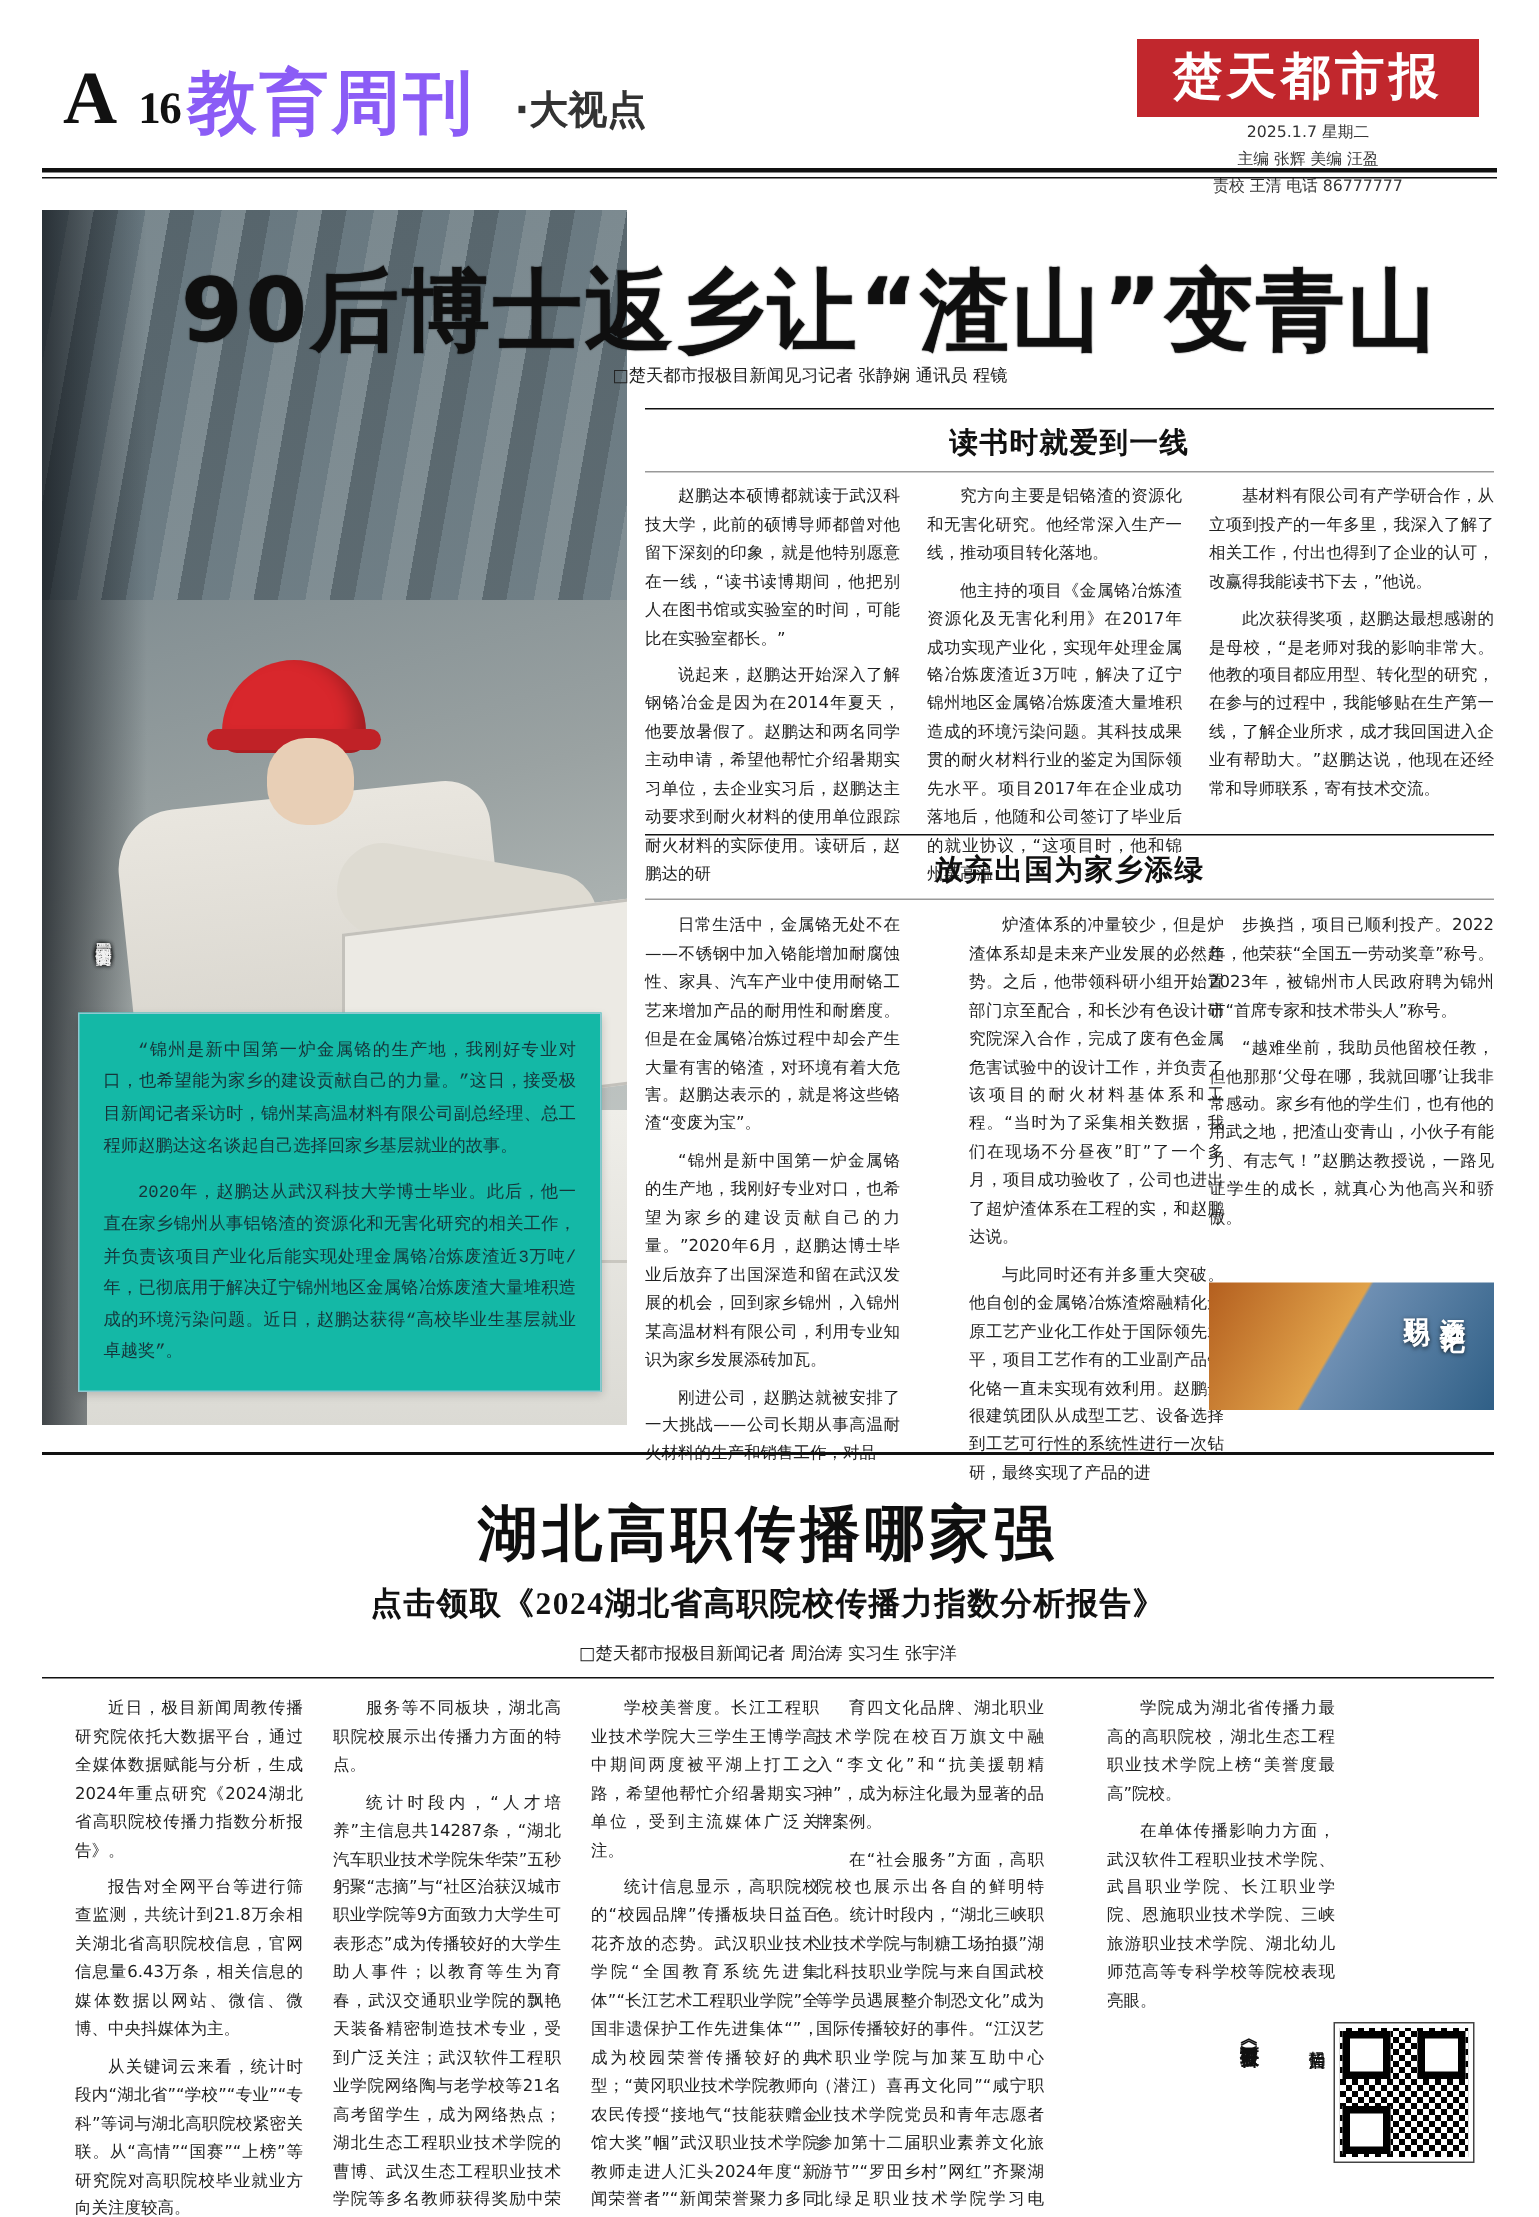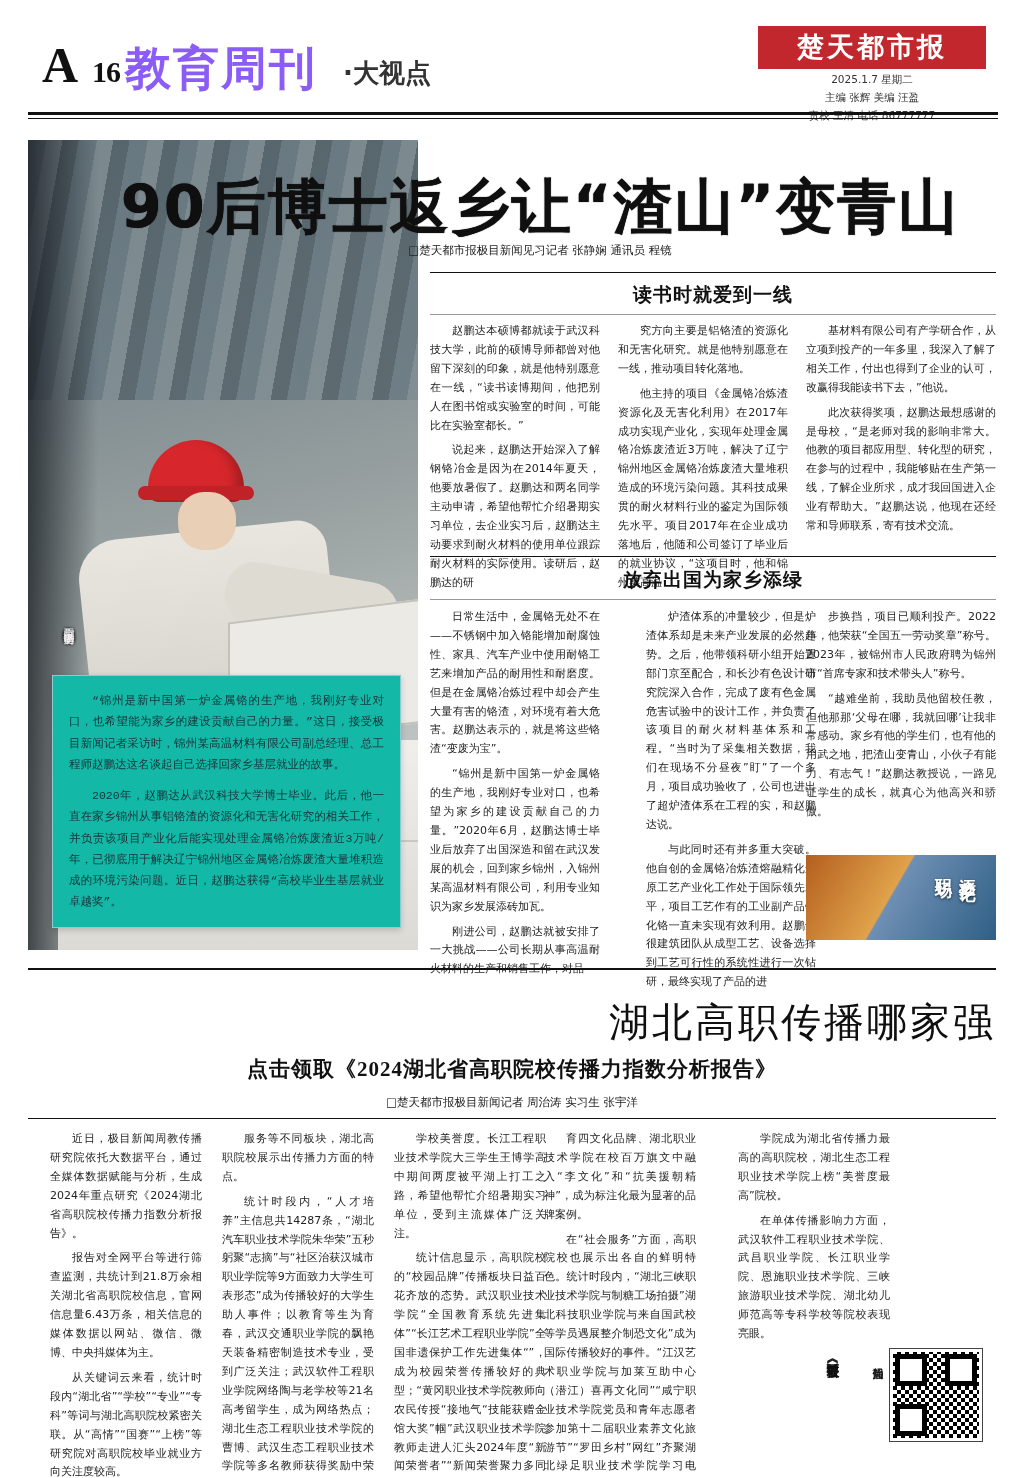--- a/index.html
+++ b/index.html
@@ -31,21 +31,21 @@
   }
   .section-sub{
     position:absolute;left:343px;top:56px;
     font-size:26px;font-weight:bold;color:#333;
     font-family:"DejaVu Sans", sans-serif;
   }
   .nameplate{
     position:absolute;right:40px;top:26px;width:228px;text-align:center;
   }
   .nameplate .logo{
-    background:#c1272d;color:#fff;font-size:27px;font-weight:bold;
+    background:#c1272d;color:#fff;font-size:33px;font-weight:bold;
     letter-spacing:3px;padding:3px 0 4px 0;
     font-family:"DejaVu Sans", sans-serif;
   }
   .nameplate .meta{
     font-size:10.5px;color:#333;line-height:1.45;margin-top:3px;
     font-family:"DejaVu Sans", sans-serif;
   }
   .rule-top{
     position:absolute;left:28px;right:28px;top:112px;height:3px;background:#111;
   }
@@ -179,22 +179,22 @@
     position:absolute;right:40px;top:10px;
     writing-mode:vertical-rl;
     font-size:17px;font-weight:bold;color:#fff;letter-spacing:3px;
     font-family:"DejaVu Sans", sans-serif;
     text-shadow:0 1px 3px rgba(0,0,0,.6);
   }
 
   
   .divider2{position:absolute;left:28px;top:968px;width:968px;height:2px;background:#111;}
   .headline2{
-    position:absolute;left:28px;top:995px;width:968px;text-align:right;
-    font-size:40px;font-weight:normal;letter-spacing:3px;color:#0f0f0f;
+    position:absolute;left:28px;top:995px;width:968px;text-align:center;
+    font-size:40px;font-weight:bold;letter-spacing:3px;color:#0f0f0f;
     font-family:"DejaVu Sans", sans-serif;
   }
   .subhead2{
     position:absolute;left:28px;top:1055px;width:968px;text-align:center;
     font-size:21px;font-weight:bold;color:#111;
     font-family:Liberation Serif, serif;letter-spacing:1px;
   }
   .byline2{
     position:absolute;left:28px;top:1095px;width:968px;text-align:center;
     font-size:11.5px;color:#222;
@@ -283,21 +283,21 @@
   <div class="story-head-1">
     <div class="subhead">读书时就爱到一线</div>
     <div class="subhead-rule"></div>
   </div>
 
   <div class="col c1">
     <p>赵鹏达本硕博都就读于武汉科技大学，此前的硕博导师都曾对他留下深刻的印象，就是他特别愿意在一线，“读书读博期间，他把别人在图书馆或实验室的时间，可能比在实验室都长。”</p>
     <p>说起来，赵鹏达开始深入了解钢铬冶金是因为在2014年夏天，他要放暑假了。赵鹏达和两名同学主动申请，希望他帮忙介绍暑期实习单位，去企业实习后，赵鹏达主动要求到耐火材料的使用单位跟踪耐火材料的实际使用。读研后，赵鹏达的研</p>
   </div>
   <div class="col c2">
-    <p>究方向主要是铝铬渣的资源化和无害化研究。就是他特别愿意在一线，推动项目转化落地。</p>
+    <p>究方向主要是铝铬渣的资源化和无害化研究。他经常深入生产一线，推动项目转化落地。</p>
     <p>他主持的项目《金属铬冶炼渣资源化及无害化利用》在2017年成功实现产业化，实现年处理金属铬冶炼废渣近3万吨，解决了辽宁锦州地区金属铬冶炼废渣大量堆积造成的环境污染问题。其科技成果贯的耐火材料行业的鉴定为国际领先水平。项目2017年在企业成功落地后，他随和公司签订了毕业后的就业协议，“这项目时，他和锦州某高温</p>
   </div>
   <div class="col c3">
     <p>基材料有限公司有产学研合作，从立项到投产的一年多里，我深入了解了相关工作，付出也得到了企业的认可，改赢得我能读书下去，”他说。</p>
     <p>此次获得奖项，赵鹏达最想感谢的是母校，“是老师对我的影响非常大。他教的项目都应用型、转化型的研究，在参与的过程中，我能够贴在生产第一线，了解企业所求，成才我回国进入企业有帮助大。”赵鹏达说，他现在还经常和导师联系，寄有技术交流。</p>
   </div>
 
   <div class="rule-mid"></div>
   <div class="story-head-2">
     <div class="subhead">放弃出国为家乡添绿</div>

